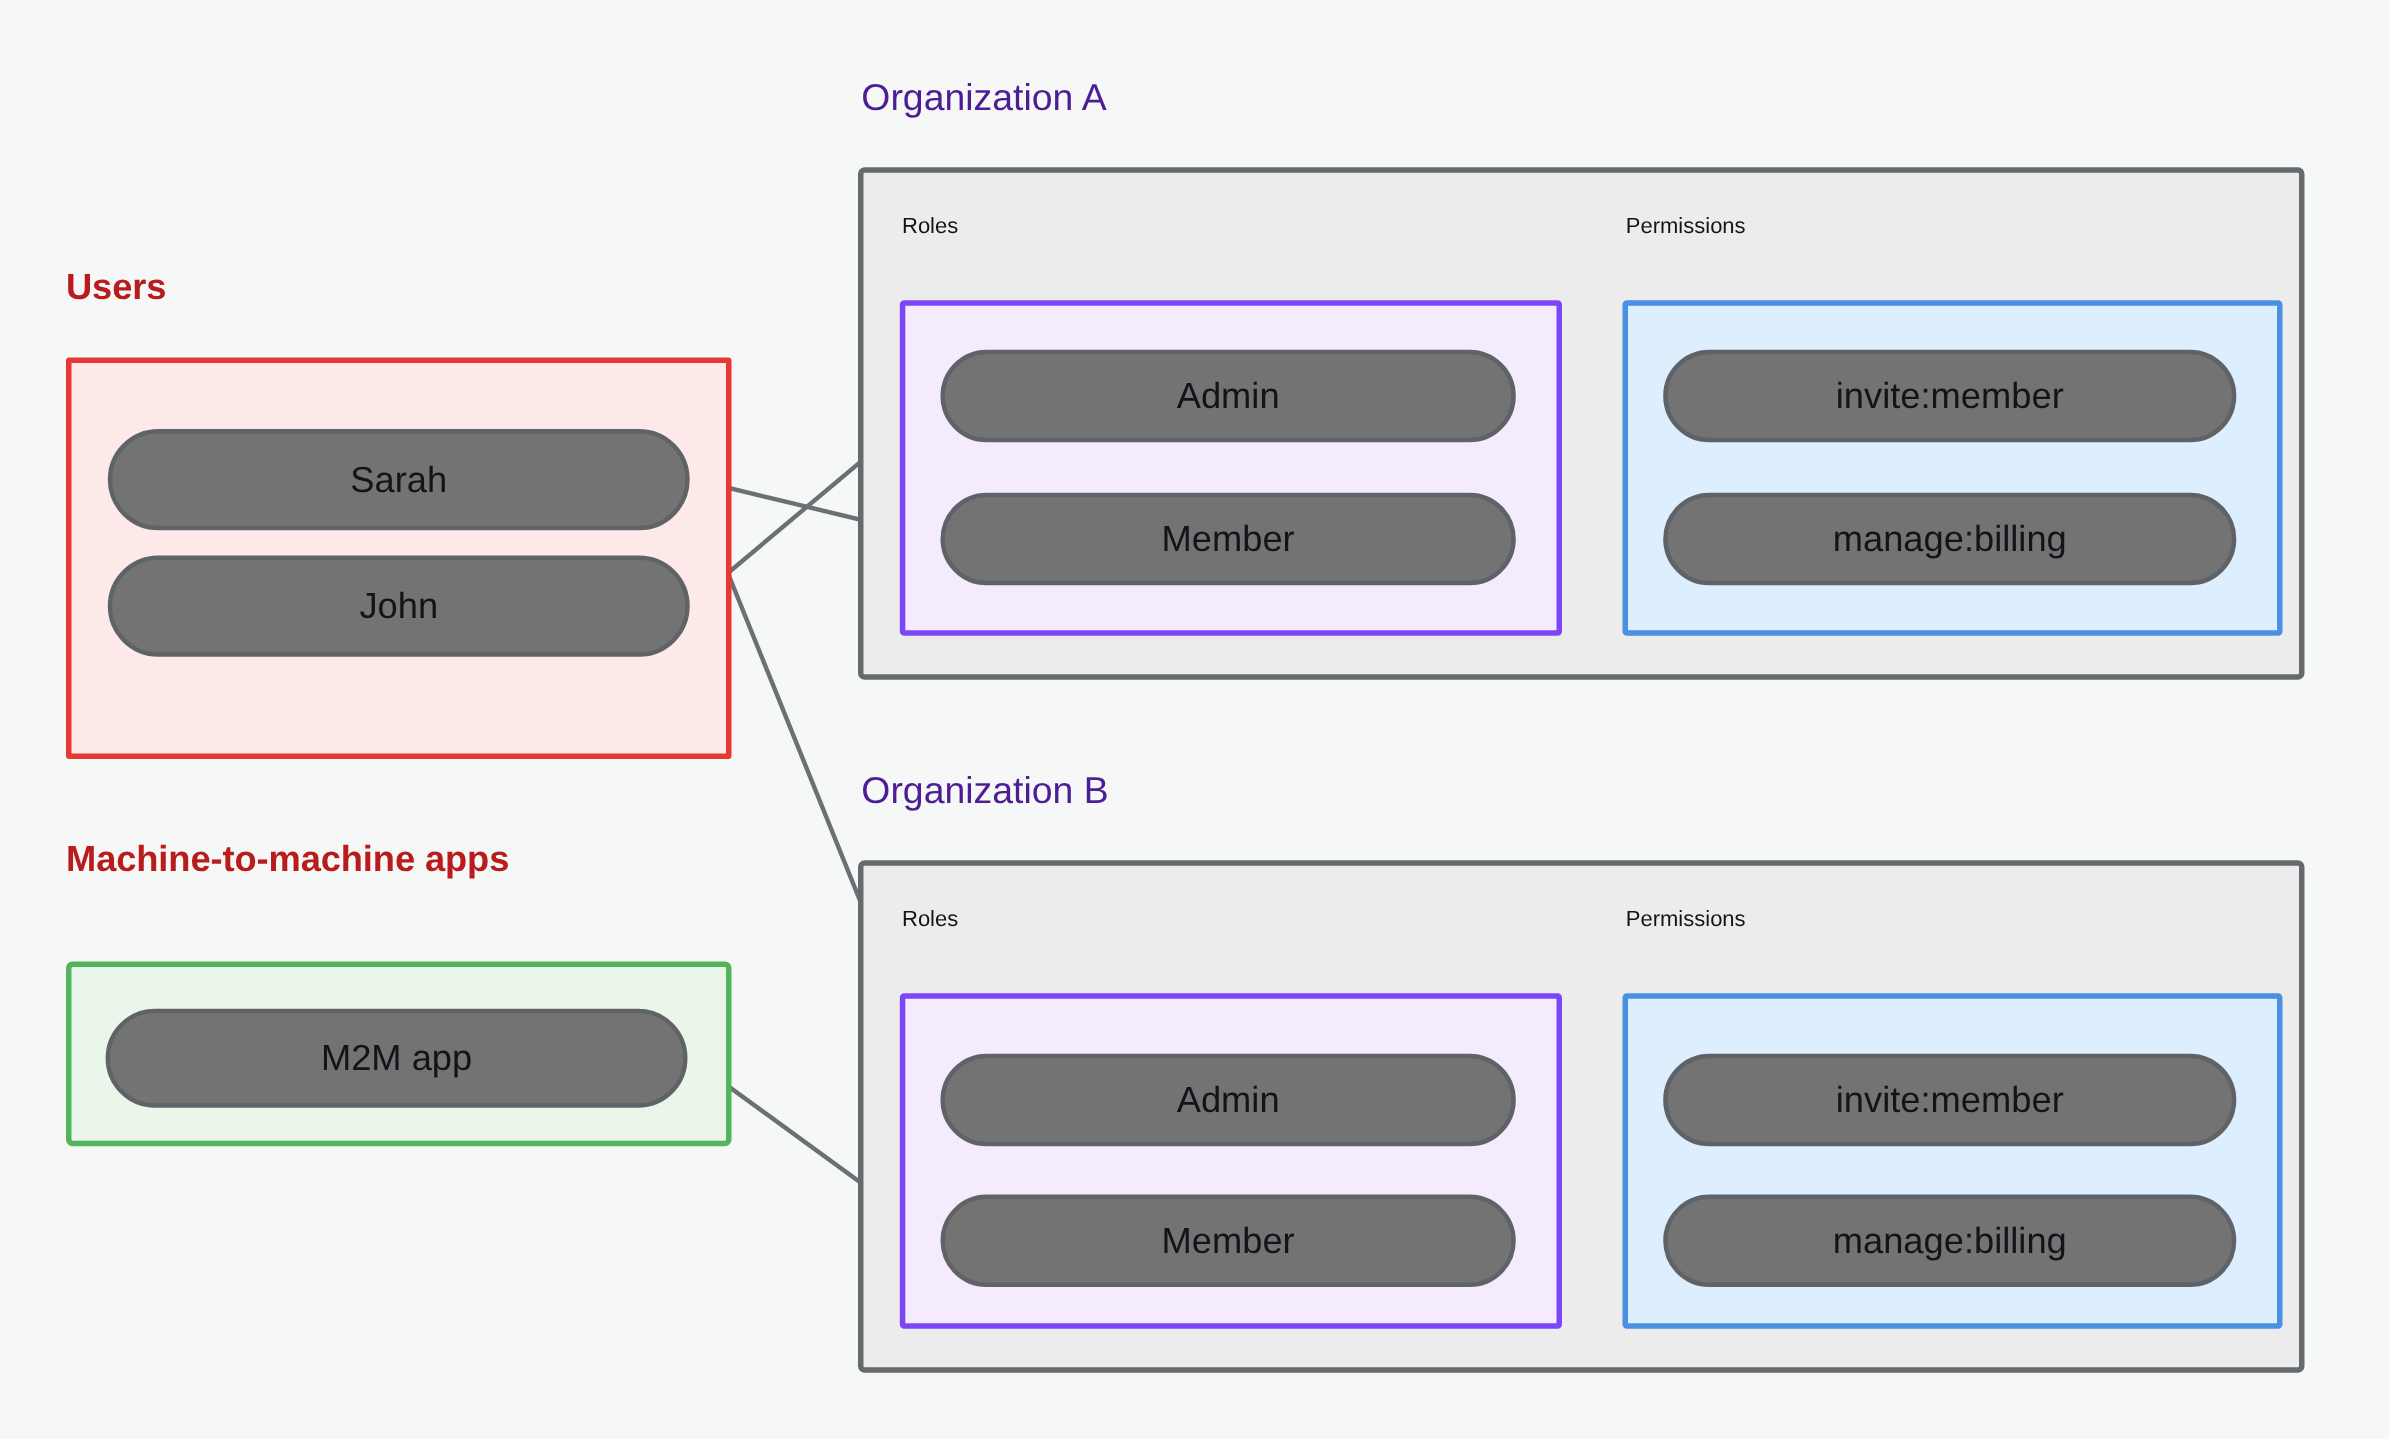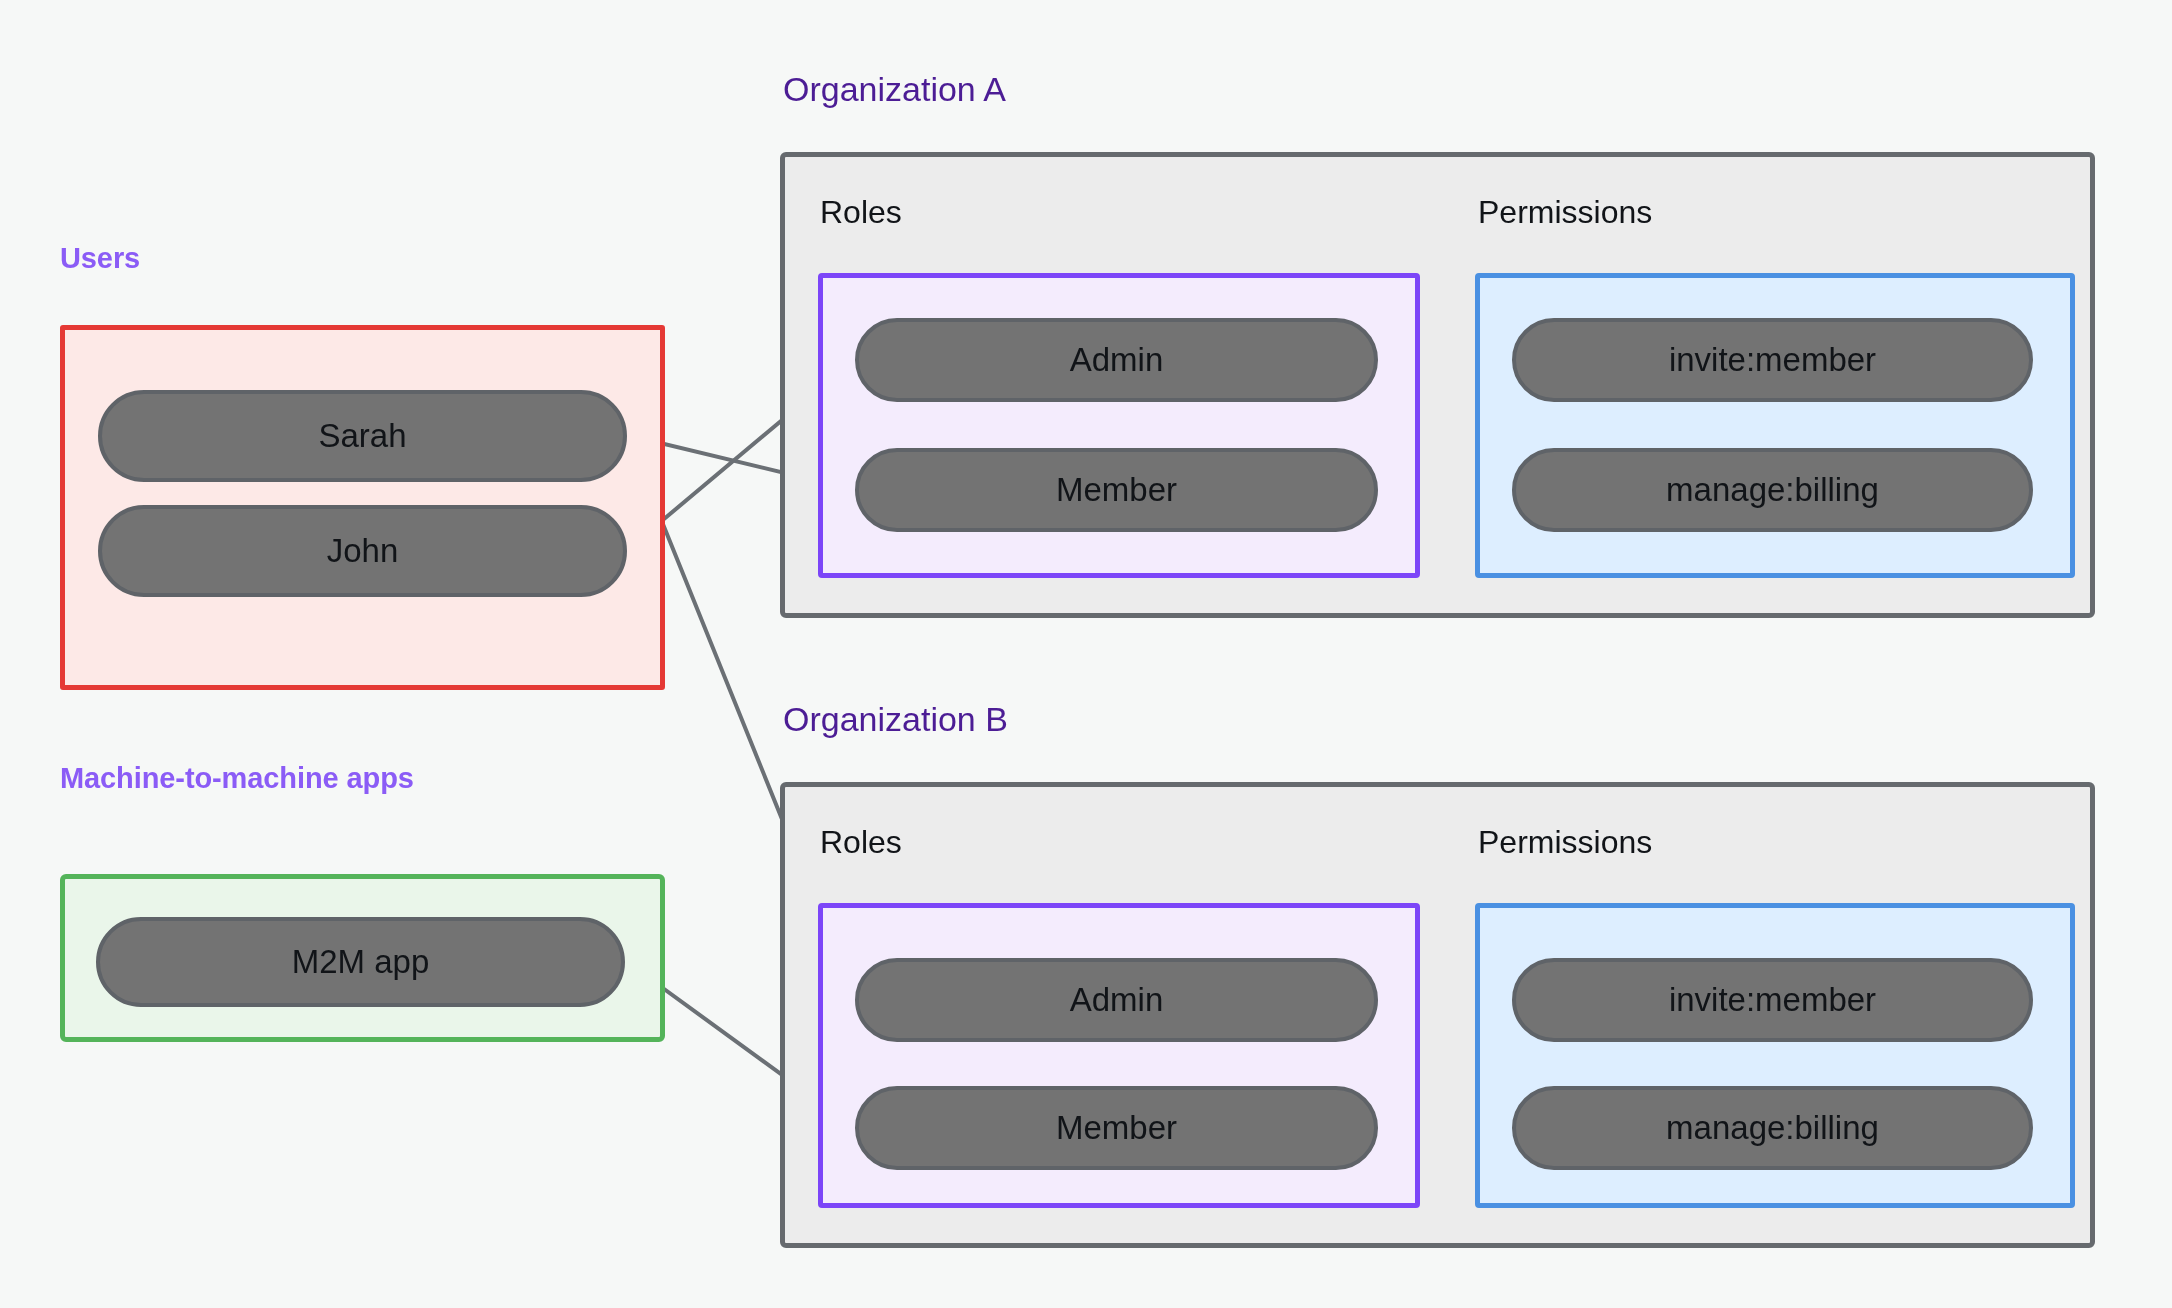--- a/index.html
+++ b/index.html
@@ -10,31 +10,31 @@
     position:relative;overflow:hidden;
   }
   #stage{position:absolute;left:0;top:0;width:2172px;height:1308px;}
 
   
   #edges{position:absolute;left:0;top:0;width:2172px;height:1308px;z-index:1;pointer-events:none;}
 
   
   .group-label{
     position:absolute;z-index:3;
-    font-size:29px;font-weight:700;color:#8b5cf6;
+    font-size:33px;font-weight:700;color:#b91c1c;
     letter-spacing:-0.1px;white-space:nowrap;line-height:1;
   }
   .org-label{
     position:absolute;z-index:3;
     font-size:34px;font-weight:400;color:#4c1d95;
     white-space:nowrap;line-height:1;
   }
   .section-label{
     position:absolute;z-index:5;
-    font-size:32px;font-weight:400;color:#111418;
+    font-size:20px;font-weight:400;color:#111418;
     white-space:nowrap;line-height:1;
   }
 
   
   .box{position:absolute;box-sizing:border-box;z-index:2;}
   .box-users{background:#fde9e7;border:5px solid #e53935;border-radius:3px;}
   .box-m2m{background:#eaf6ea;border:5px solid #54b45a;border-radius:6px;}
   .box-org{background:#ececec;border:5px solid #666a6e;border-radius:6px;}
   .box-roles{background:#f4ecfd;border:5px solid #7c45f8;border-radius:4px;z-index:4;}
   .box-perms{background:#ddeeff;border:5px solid #4a90e2;border-radius:4px;z-index:4;}

